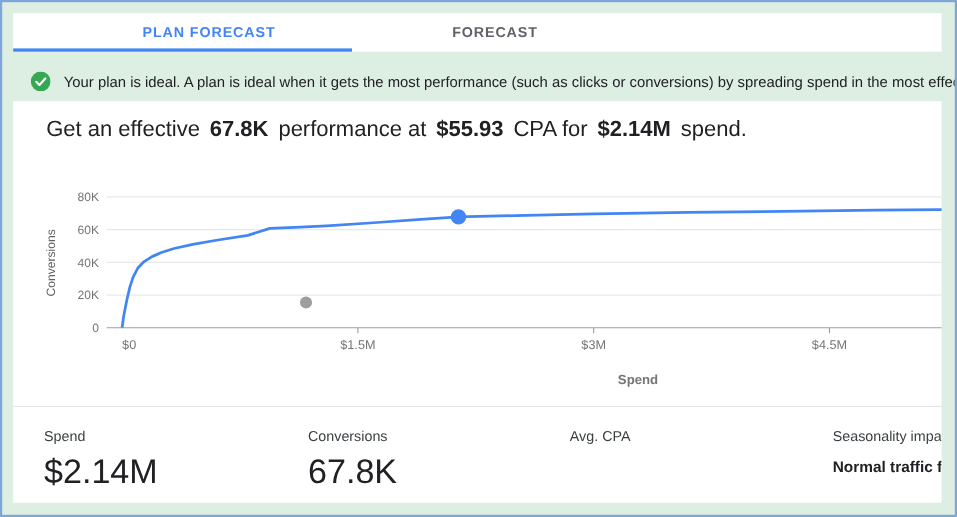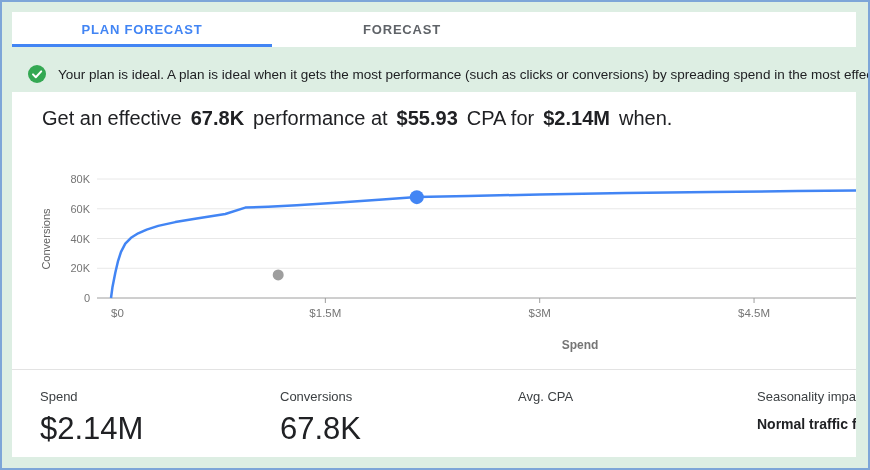--- a/index.html
+++ b/index.html
@@ -12,21 +12,21 @@
   .tabbar{
     position:absolute; left:10px; right:12px; top:10px; height:35px;
     background:#ffffff; display:flex;
   }
   .tab{
     position:relative; width:260px; height:100%;
     display:flex; align-items:center; justify-content:center;
     font-size:13px; font-weight:700; letter-spacing:0.8px; cursor:pointer;
     color:#5f6368;
   }
-  .tab.active{ color:#4285f4; }
+  .tab.active{ color:#4285f4;padding-left:48px; }
   .tab.active::after{
     content:""; position:absolute; left:0; right:0; bottom:0; height:3px;
     background:#4285f4;
   }
   
   .banner{
     position:absolute; left:26px; right:0; top:58px; height:28px;
     display:flex; align-items:center; overflow:hidden; white-space:nowrap;
   }
   .banner .check{ flex:0 0 auto; width:18px; height:18px; margin-right:12px; }
@@ -78,21 +78,21 @@
         <circle cx="9" cy="9" r="9" fill="#34a853"></circle>
         <path d="M5 9.4 L7.8 12.2 L13.2 6.4" fill="none" stroke="#ffffff" stroke-width="2" stroke-linecap="round" stroke-linejoin="round"></path>
       </svg>
     </span>
     <span class="txt"><b>Your plan is ideal.</b><span> A plan is ideal when it gets the most performance (such as clicks or conversions) by spreading spend in the most effective way</span></span>
   </div>
 
   <div class="card">
 
     <div class="headline">
-      <span>Get an effective</span><span class="hl-val">67.8K</span><span>performance at</span><span class="hl-val">$55.93</span><span>CPA for</span><span class="hl-val">$2.14M</span><span>when.</span>
+      <span>Get an effective</span><span class="hl-val">67.8K</span><span>performance at</span><span class="hl-val">$55.93</span><span>CPA for</span><span class="hl-val">$2.14M</span><span>spend.</span>
     </div>
 
     <div class="chart-wrap">
       <svg id="chart-svg" width="846" height="206" viewBox="0 0 846 206">
           <line x1="85" y1="146" x2="846" y2="146" stroke="#9e9e9e" stroke-width="1"></line>
           <text x="78" y="150" text-anchor="end" font-size="11" fill="#757575">0</text>
           <line x1="85" y1="116.25" x2="846" y2="116.25" stroke="#e8e8e8" stroke-width="1"></line>
           <text x="78" y="120.25" text-anchor="end" font-size="11" fill="#757575">20K</text>
           <line x1="85" y1="86.5" x2="846" y2="86.5" stroke="#e8e8e8" stroke-width="1"></line>
           <text x="78" y="90.5" text-anchor="end" font-size="11" fill="#757575">40K</text>

